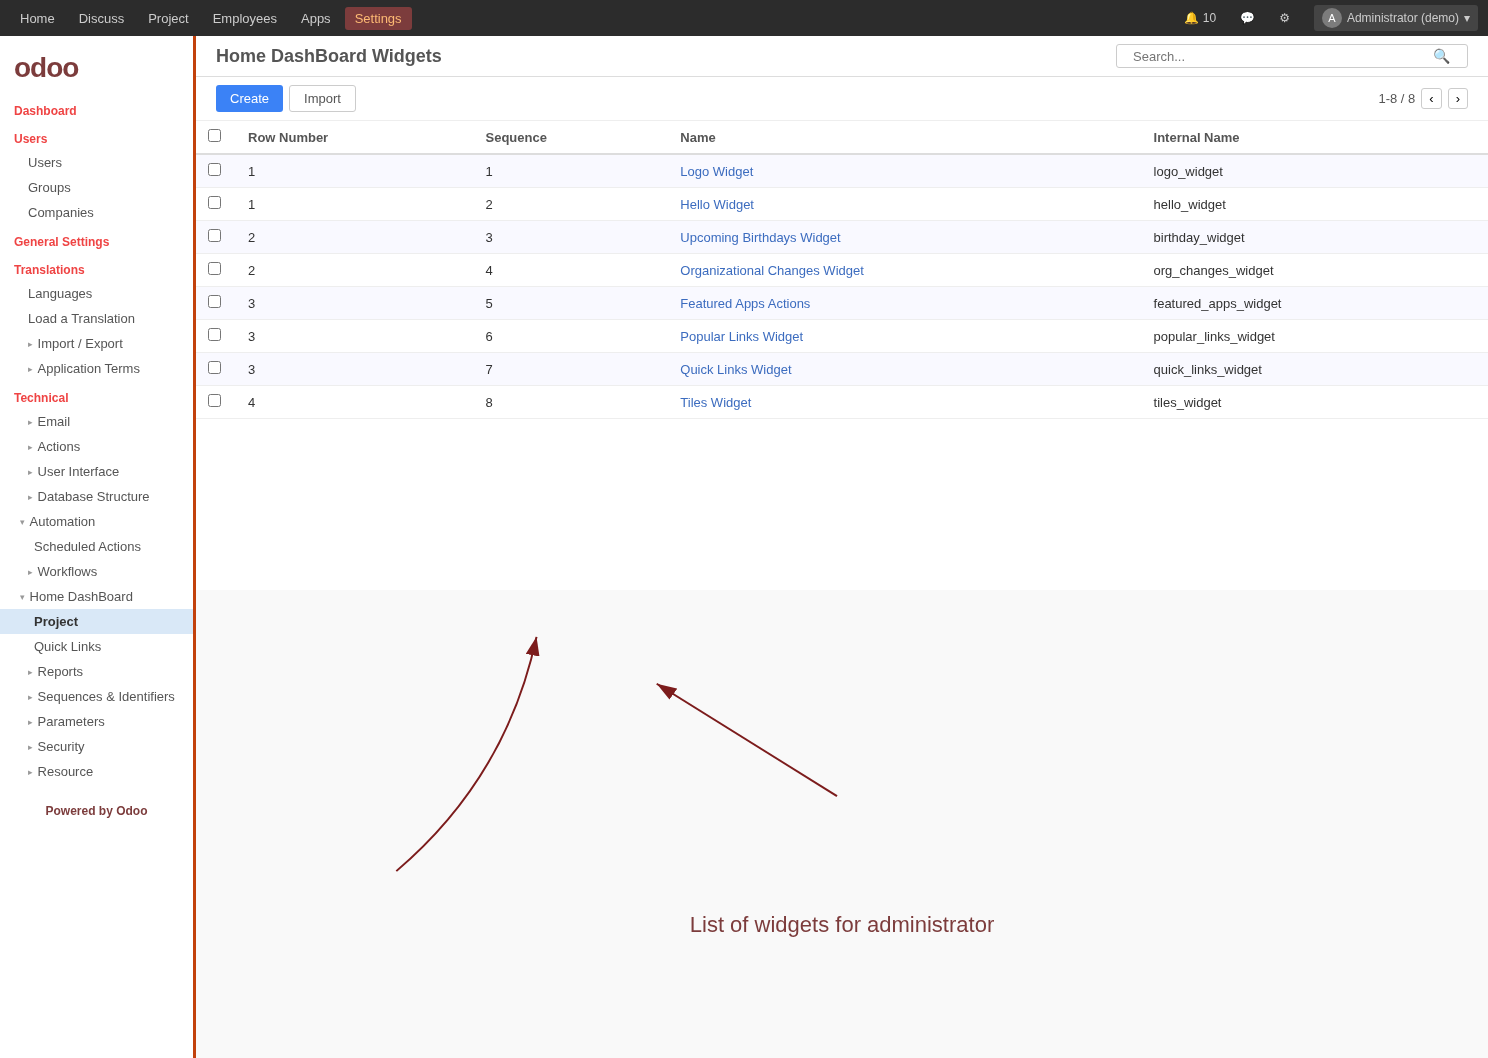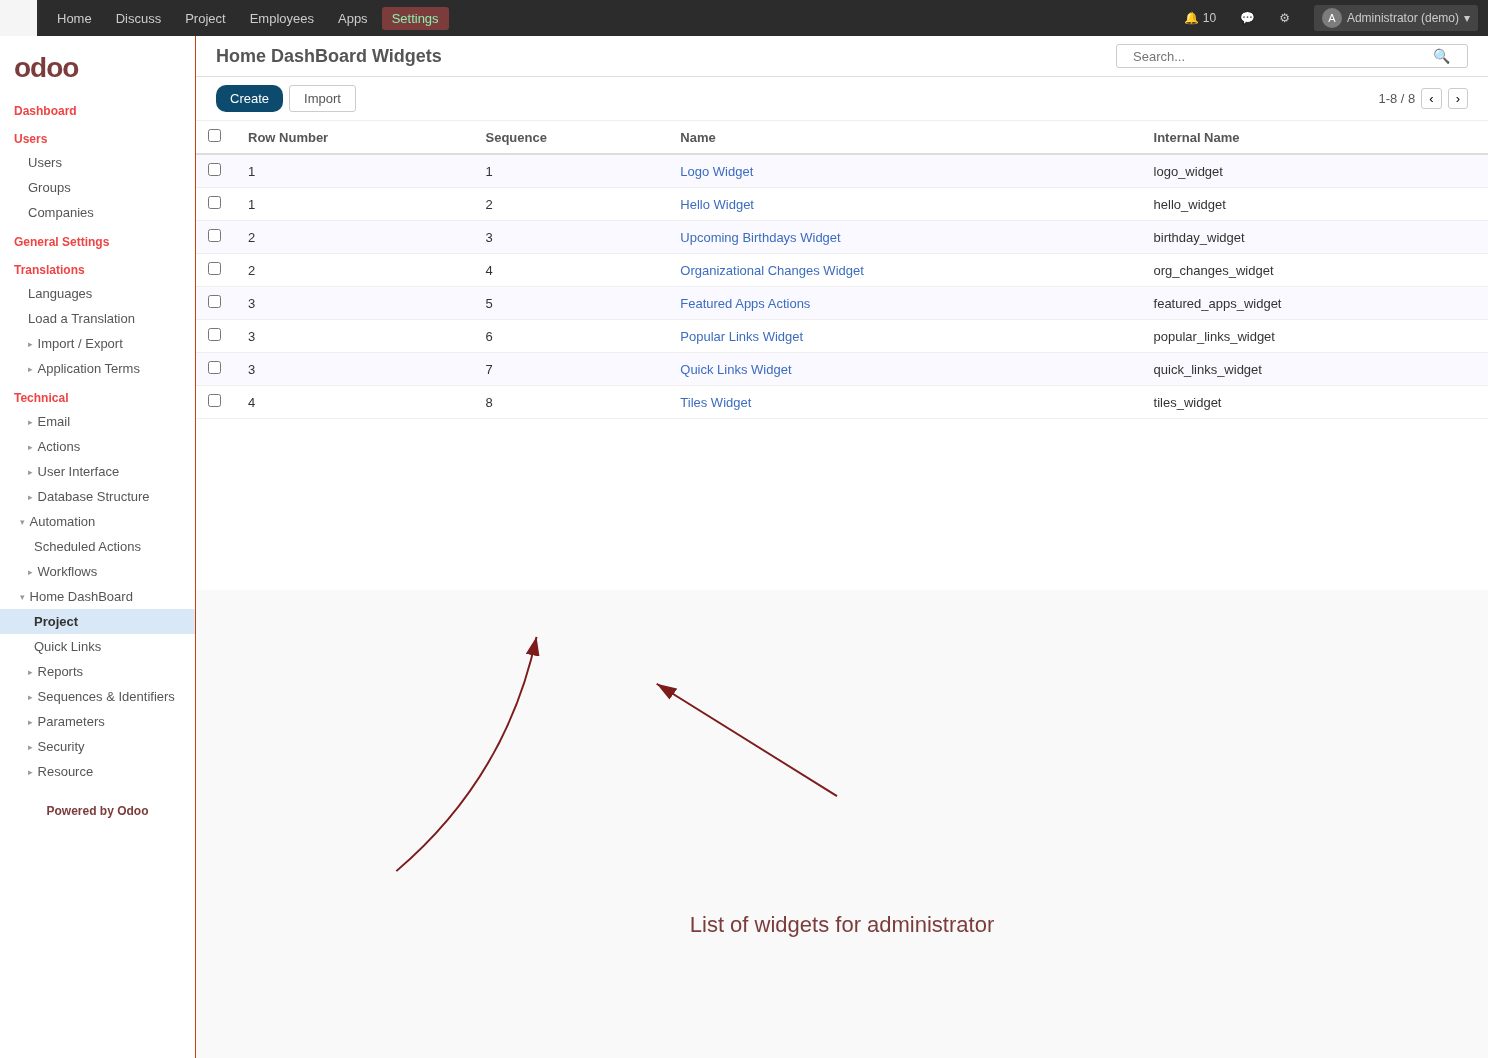--- a/index.html
+++ b/index.html
@@ -7,52 +7,51 @@
 
     
     .top-nav {
       background: #2c2c2c;
       color: #ccc;
       display: flex;
       align-items: center;
       height: 36px;
       padding: 0 10px;
       justify-content: space-between;
-      margin-left: 37px;
     }
     .top-nav-left { display: flex; gap: 4px; align-items: center; }
     .top-nav-item {
       padding: 4px 10px;
       color: #ccc;
       cursor: pointer;
       font-size: 13px;
       border-radius: 3px;
     }
-    .top-nav-item.active { background: #7c3c3c; color: #86efac; }
+    .top-nav-item.active { background: #7c3c3c; color: #fdba74; }
     .top-nav-right { display: flex; align-items: center; gap: 24px; color: #ccc; font-size: 12px; }
     .top-nav-right span { cursor: pointer; }
     .user-badge {
       display: flex; align-items: center; gap: 5px;
       background: #444; padding: 3px 8px; border-radius: 3px; cursor: pointer;
     }
     .user-avatar {
       width: 20px; height: 20px; border-radius: 50%;
       background: #7c7c7c; display: flex; align-items: center; justify-content: center;
       font-size: 11px; color: #fff;
     }
 
     
     .app-layout { display: flex; height: calc(1058px - 36px); }
 
     
     .sidebar {
       width: 196px;
       min-width: 196px;
       background: #fff;
-      border-right: 1px solid #c2410c;
+      border-right: 3px solid #c2410c;
       overflow-y: auto;
       padding-bottom: 27px;
     }
     .sidebar-logo {
       padding: 16px 14px 10px;
       display: flex; align-items: center;
     }
     .odoo-logo {
       font-size: 28px; font-weight: bold; color: #7c3c3c; letter-spacing: -1px;
     }
@@ -99,22 +98,22 @@
 
     
     .content-toolbar {
       background: #fff;
       padding: 8px 20px;
       display: flex; align-items: center; justify-content: space-between;
       border-bottom: 1px solid #eee;
     }
     .toolbar-left { display: flex; gap: 6px; }
     .btn-create {
-      background: #0c4a6e; color: #fff; border: none;
-      padding: 5px 14px; border-radius: 10px; cursor: pointer; font-size: 13px;
+      background: #3b82f6; color: #fff; border: none;
+      padding: 5px 14px; border-radius: 3px; cursor: pointer; font-size: 13px;
     }
     .btn-import {
       background: #fff; color: #555; border: 1px solid #ccc;
       padding: 5px 14px; border-radius: 3px; cursor: pointer; font-size: 13px;
     }
     .pagination {
       display: flex; align-items: center; gap: 6px; font-size: 13px; color: #555;
     }
     .pag-btn {
       border: 1px solid #ccc; background: #fff; padding: 2px 7px;

